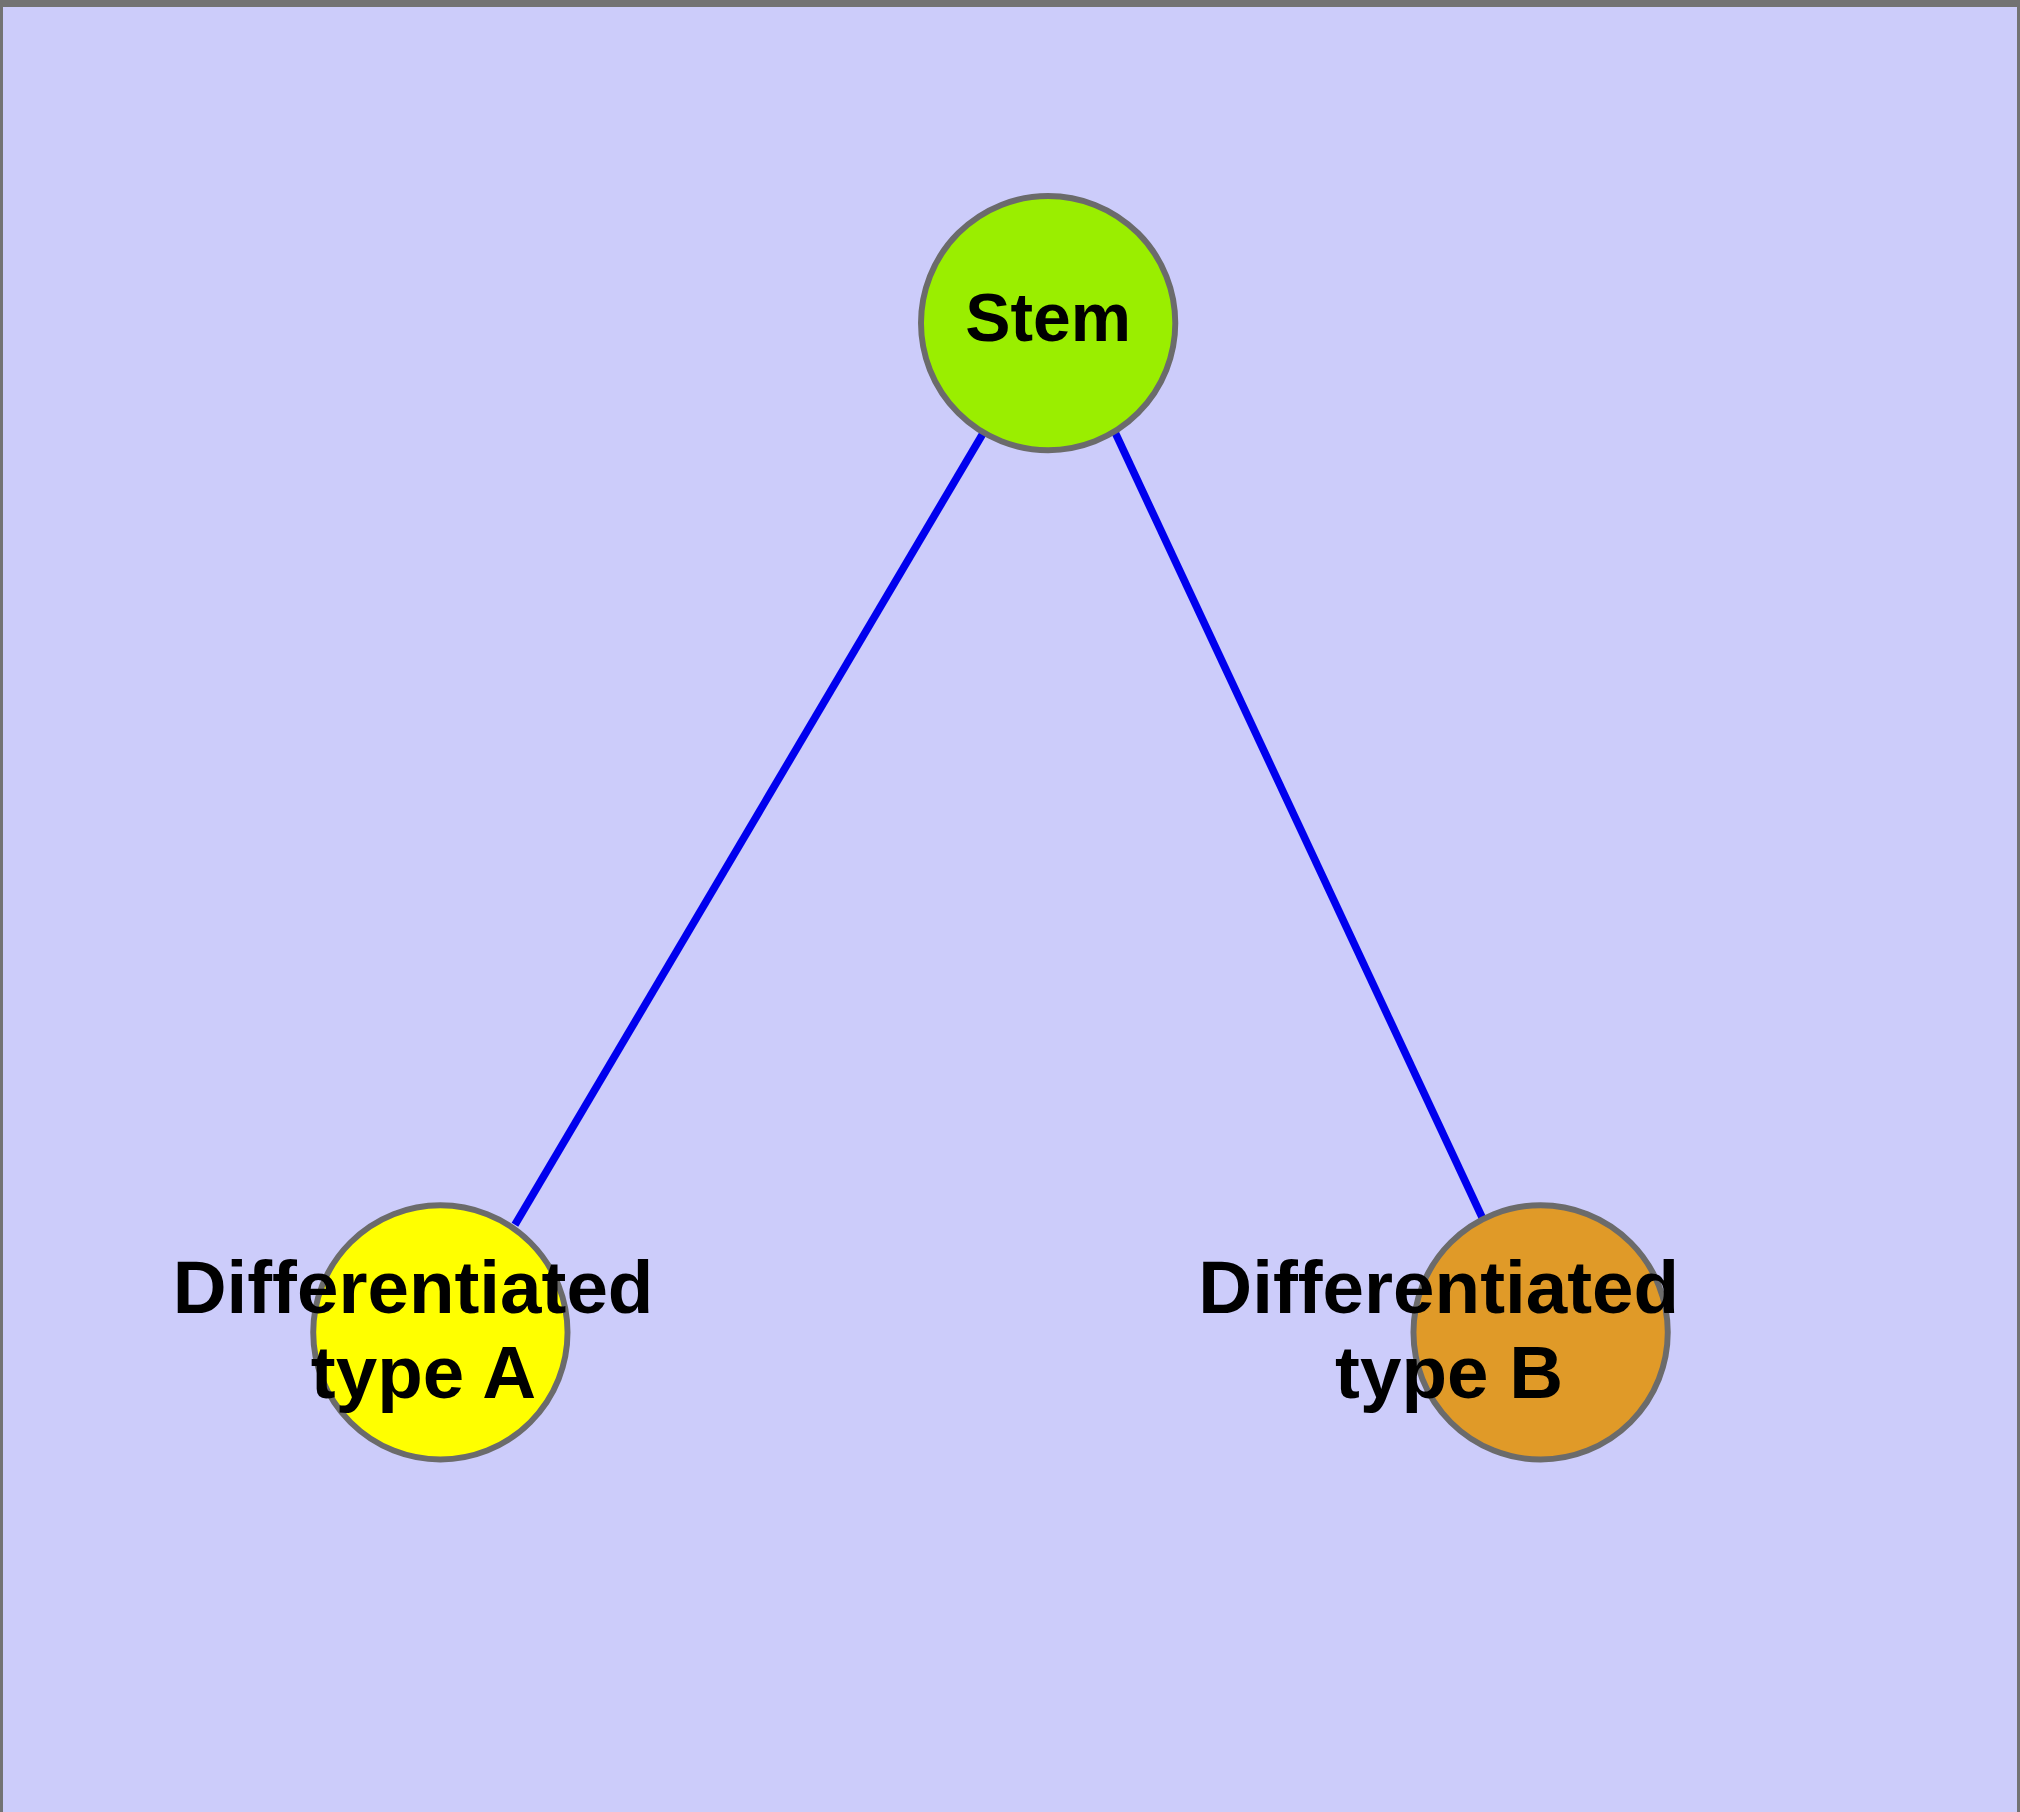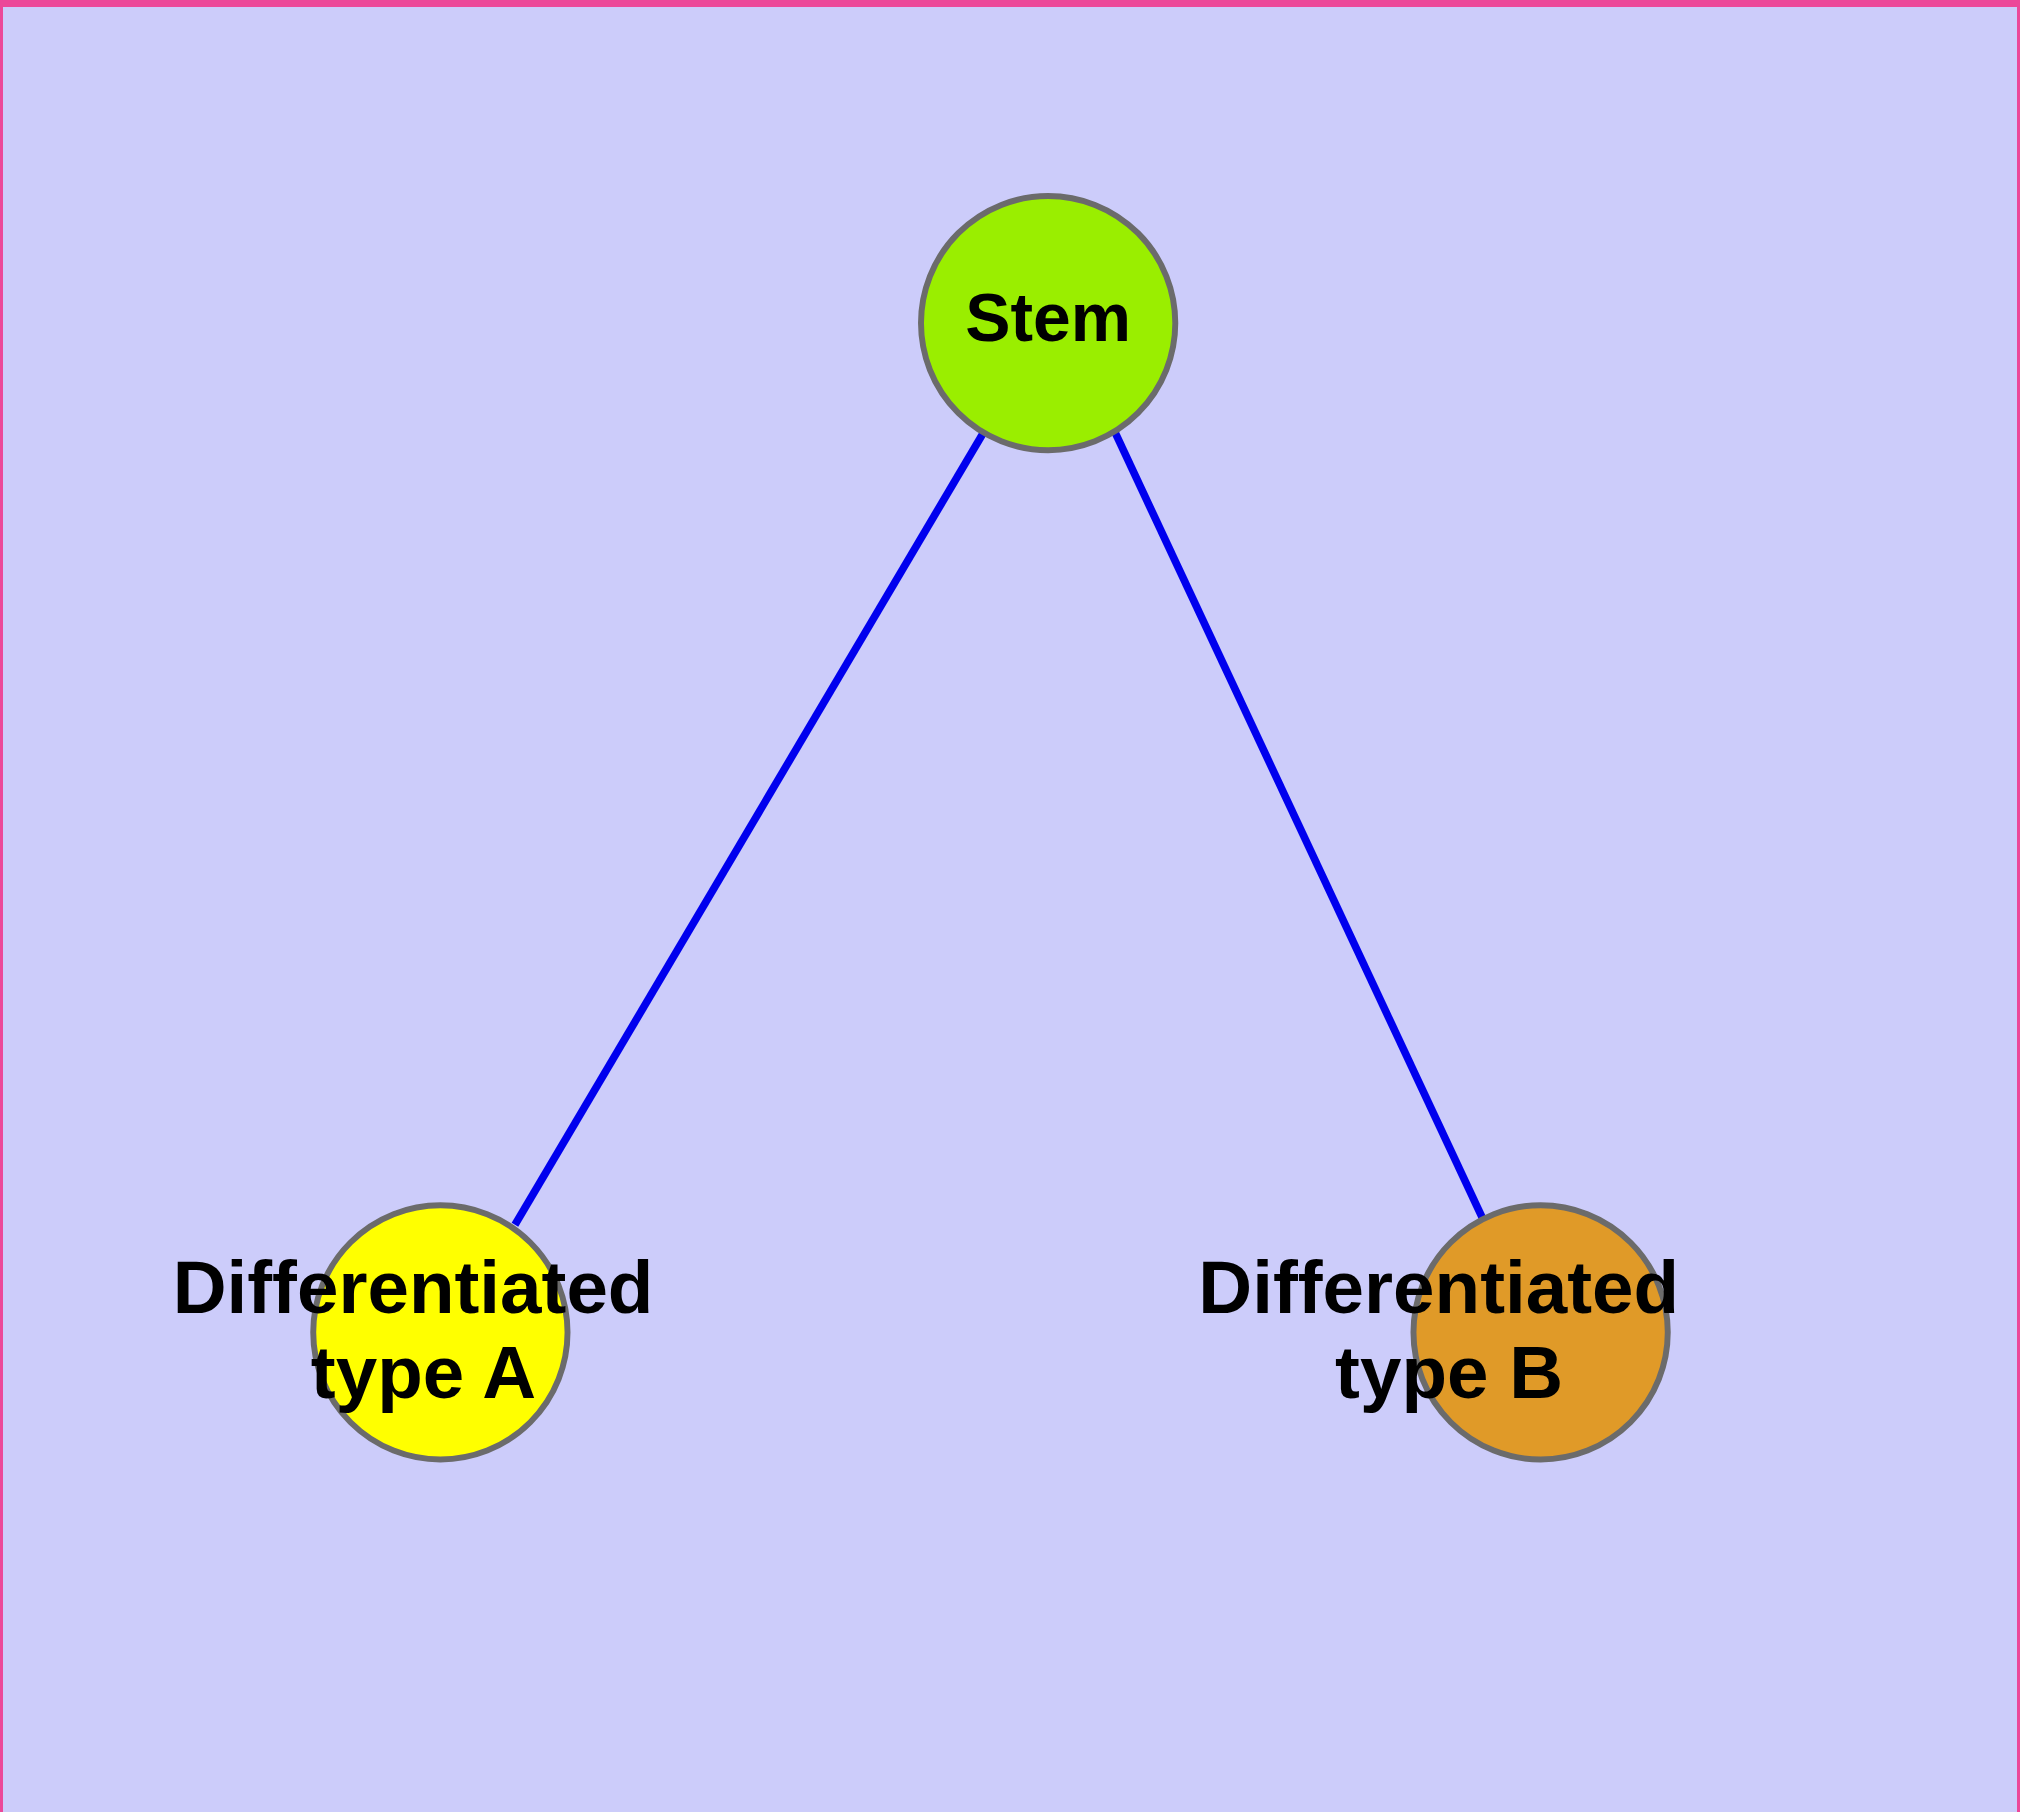--- a/index.html
+++ b/index.html
@@ -5,21 +5,21 @@
 <style>
   html, body {
     margin: 0;
     padding: 0;
     background: #ffffff;
   }
   #canvas {
     position: relative;
     width: 2021px;
     height: 1812px;
-    background: #ec4899;
+    background: #737373;
     overflow: hidden;
     font-family: "Liberation Sans", sans-serif;
   }
   #plot-area {
     position: absolute;
     left: 3.4px;
     top: 6.8px;
     width: 2014px;
     height: 1805px;
     background: #ccccfa;

